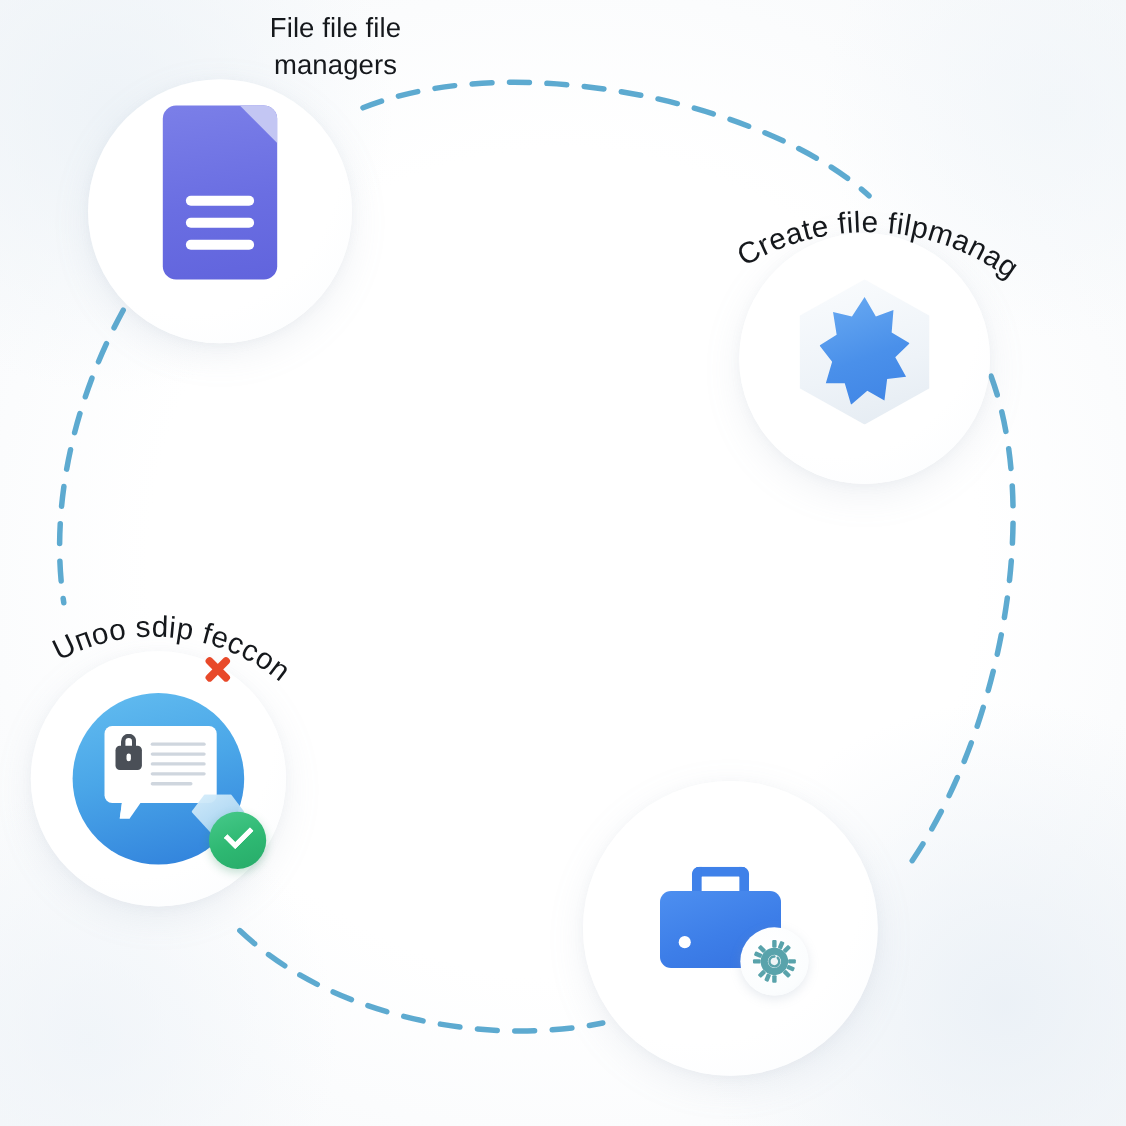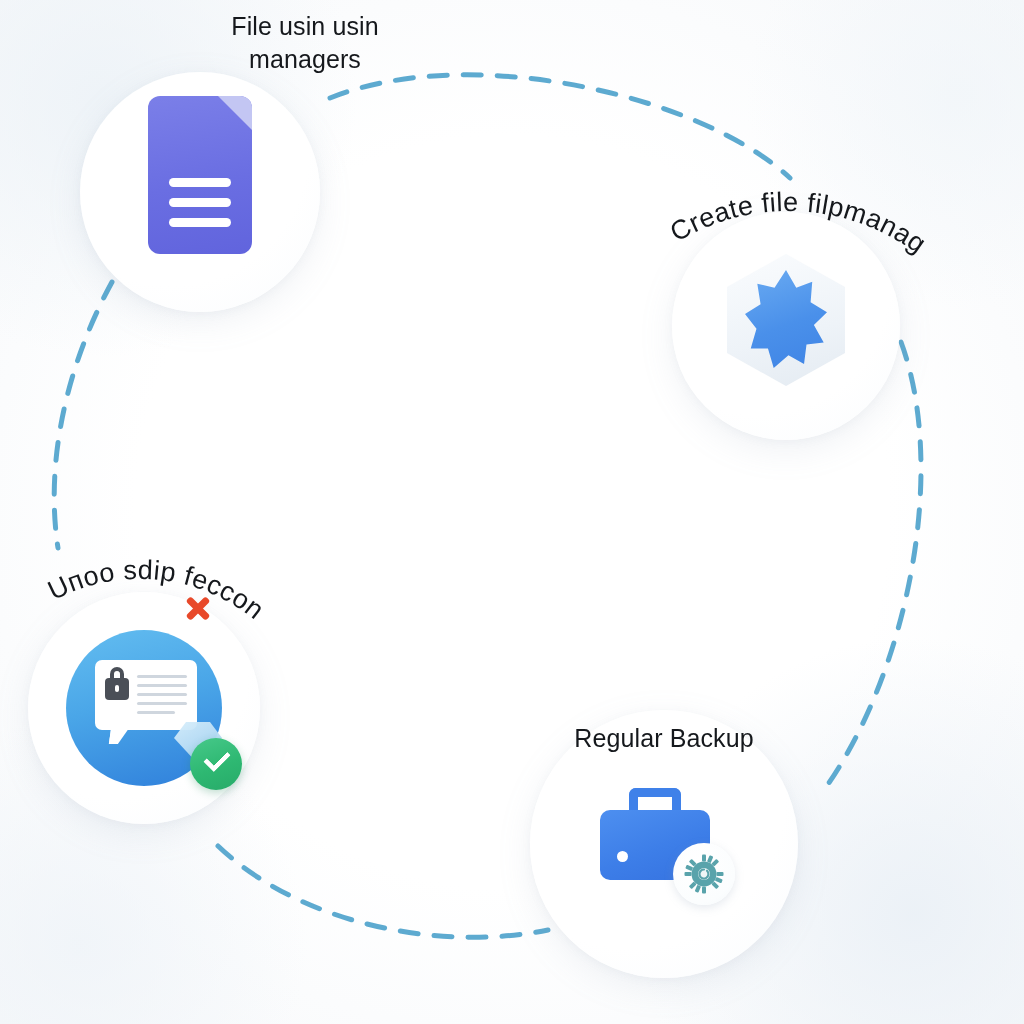--- a/index.html
+++ b/index.html
@@ -325,21 +325,21 @@
   <div class="node" id="node-doc">
     <div class="disc"></div>
     <div class="doc-icon">
       <div class="doc-body"></div>
       <div class="doc-fold"></div>
       <div class="doc-line l1"></div>
       <div class="doc-line l2"></div>
       <div class="doc-line l3"></div>
     </div>
   </div>
-  <div class="label-flat" id="label-doc">File usin usin
+  <div class="label-flat" id="label-doc">File file file
 managers</div>
 
   <div class="node" id="node-star">
     <div class="disc"></div>
     <div class="hex-badge"></div>
     <div class="star8"></div>
   </div>
 
   <div class="node" id="node-lock">
     <div class="disc"></div>
@@ -387,21 +387,20 @@
             <rect x="18" y="32.5" width="4" height="7" rx="1" transform="rotate(22.5 20 20)"></rect>
             <rect x="0.5" y="18" width="7" height="4" rx="1" transform="rotate(22.5 20 20)"></rect>
             <rect x="32.5" y="18" width="7" height="4" rx="1" transform="rotate(22.5 20 20)"></rect>
           </g>
         </g>
         <circle cx="20" cy="20" r="6" fill="#eef5f6"></circle>
         <path d="M20 15.5 a4.5 4.5 0 1 0 3 1.2" fill="none" stroke="#59a3ab" stroke-width="2.2" stroke-linecap="round"></path>
       </svg>
     </div>
   </div>
-  <div class="label-flat" id="label-backup">Regular Backup</div>
 
   <svg class="label-curved" width="1024" height="1024" viewBox="0 0 1024 1024">
     <defs>
       <path id="arc-create" d="M 668,248 A 215,215 0 0 1 912,250" fill="none"></path>
       <path id="arc-secure" d="M 48,604 A 180,180 0 0 1 252,618" fill="none"></path>
     </defs>
     <text class="curved-text">
       <textPath href="#arc-create" startOffset="4%">Create file filpmanageer</textPath>
     </text>
     <text class="curved-text">

